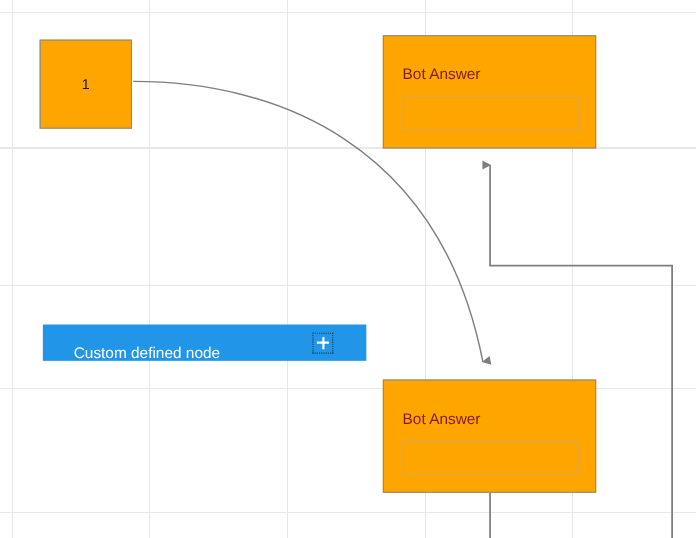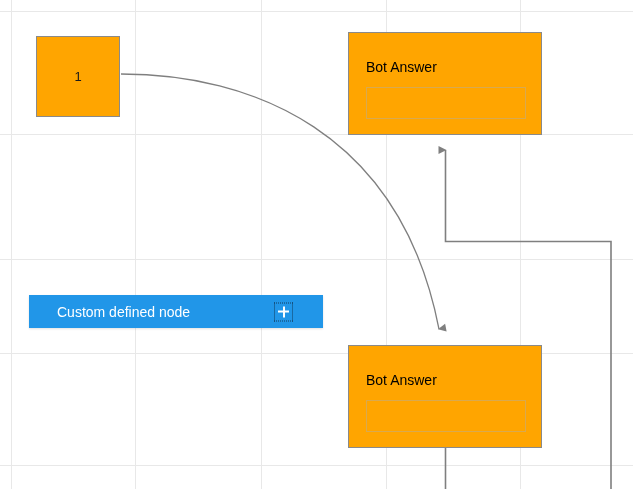--- a/index.html
+++ b/index.html
@@ -43,21 +43,21 @@
   .node-start-label {
     color: #1a1a1a;
     font-size: 13px;
     font-family: "Liberation Sans", sans-serif;
     line-height: 1;
   }
   .node-title {
     position: absolute;
     left: 17px;
     top: 26px;
-    color: #000000;
+    color: #7f1d1d;
     font-size: 14px;
     font-family: "Liberation Sans", sans-serif;
     white-space: nowrap;
   }
   .node-slot {
     position: absolute;
     left: 17px;
     top: 54px;
     right: 15px;
     height: 32px;
@@ -144,21 +144,21 @@
 
   <div class="node node-orange node-start" style="left:36px; top:36px; width:84px; height:81px;">
     <span class="node-start-label">1</span>
   </div>
 
   <div class="node node-orange" style="left:348px; top:32px; width:194px; height:103px;">
     <div class="node-title">Bot Answer</div>
     <div class="node-slot"></div>
   </div>
 
-  <div class="node node-blue" style="left:29px; top:295px; width:294px; height:33px;">
+  <div class="node node-blue" style="left:39px; top:295px; width:294px; height:33px;align-items:flex-end;">
     <span class="node-blue-label">Custom defined node</span>
     <span class="add-icon">
       <span class="bar-h"></span>
       <span class="bar-v"></span>
     </span>
   </div>
 
   <div class="node node-orange" style="left:348px; top:345px; width:194px; height:103px;">
     <div class="node-title">Bot Answer</div>
     <div class="node-slot"></div>

